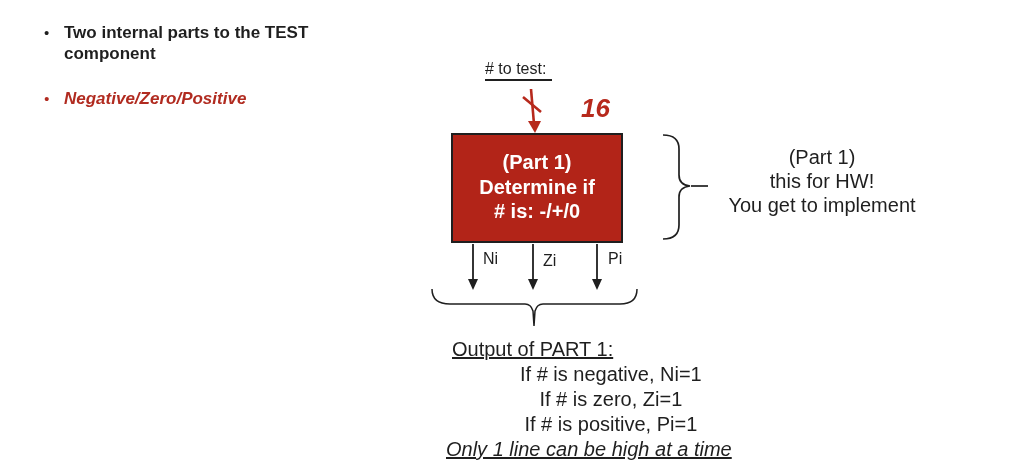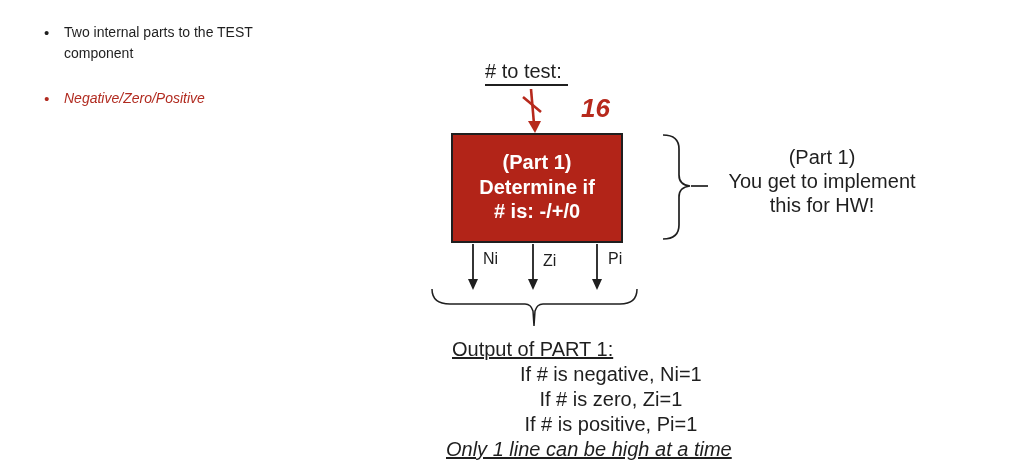--- a/index.html
+++ b/index.html
@@ -4,28 +4,28 @@
 <style>
   html,body { margin:0; padding:0; background:#ffffff; }
   .slide {
     position:relative; width:1024px; height:466px; background:#ffffff;
     font-family:"Liberation Sans", sans-serif; color:#1f1f1f; overflow:hidden;
   }
 
   
   .bullet-item { position:absolute; left:44px; display:flex; }
   .bullet-item .marker { width:20px; font-size:15px; line-height:21px; }
-  .bullet-item .lines { font-size:14px; line-height:21px; }
+  .bullet-item .lines { font-size:17px; line-height:21px;font-weight:bold; }
   .bullet-1 { top:22px; }
   .bullet-2 { top:88px; color:#b12b20; font-style:italic; }
   .bullet-2 .marker { color:#b12b20; }
 
   
   .input-label {
-    position:absolute; left:485px; top:60px; font-size:20px;
+    position:absolute; left:485px; top:60px; font-size:16px;
     border-bottom:2px solid #1f1f1f; padding:0 6px 1px 0; white-space:nowrap;
   }
 
   
   .bus-width {
     position:absolute; left:557px; top:93px; font-size:26px;
     font-weight:bold; font-style:italic; color:#b7291c;margin-left:24px;
   }
 
   
@@ -119,22 +119,22 @@
     <div>Determine if</div>
     <div># is: -/+/0</div>
   </div>
 
   <div class="out-label out-ni">Ni</div>
   <div class="out-label out-zi">Zi</div>
   <div class="out-label out-pi">Pi</div>
 
   <div class="side-note">
     <div>(Part 1)</div>
+    <div>this for HW!</div>
     <div>You get to implement</div>
-    <div>this for HW!</div>
   </div>
 
   <div class="output-note">
     <div class="title">Output of PART 1:</div>
     <div class="cond">If # is negative, Ni=1</div>
     <div class="cond">If # is zero, Zi=1</div>
     <div class="cond">If # is positive, Pi=1</div>
     <div class="footnote">Only 1 line can be high at a time</div>
   </div>
 

